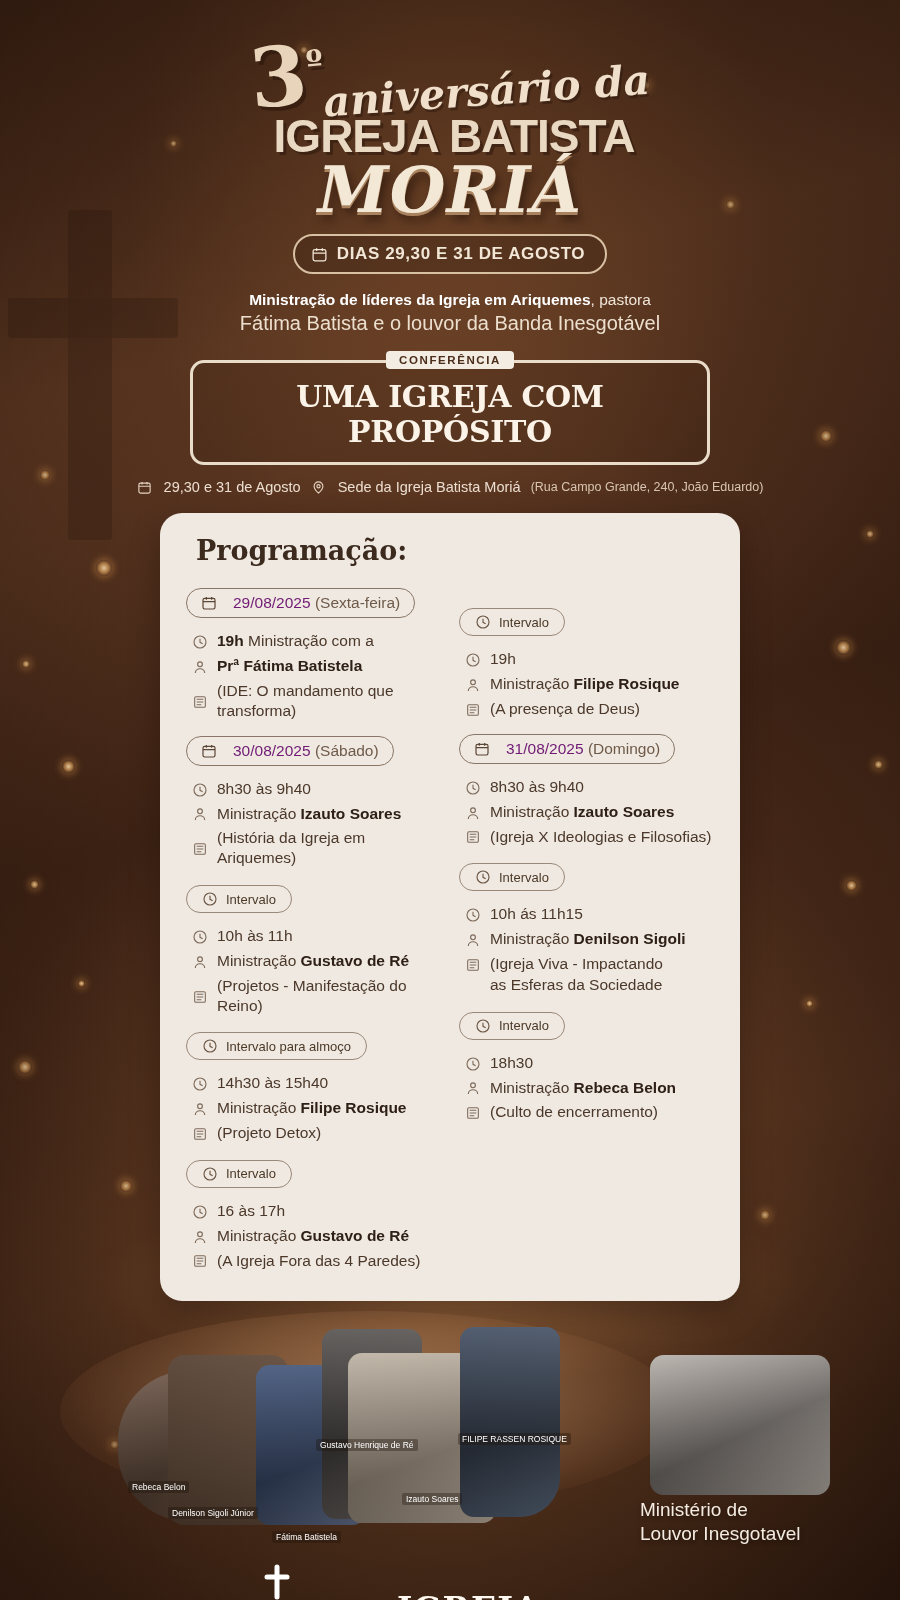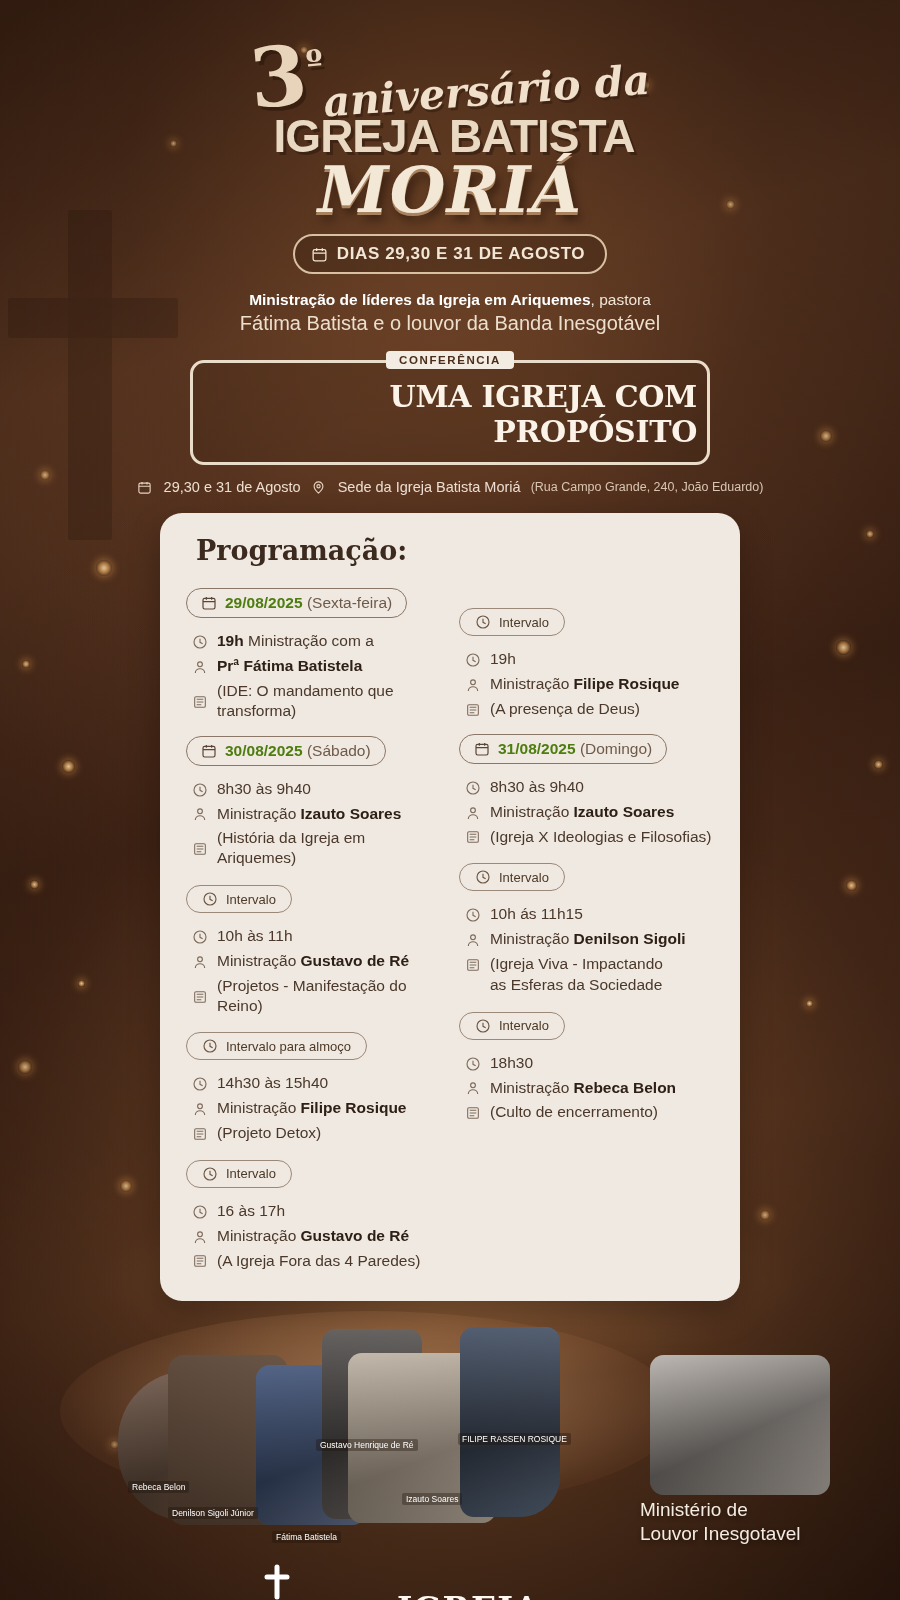--- a/index.html
+++ b/index.html
@@ -98,21 +98,20 @@
     display:inline-block; margin-top: 16px; position: relative; z-index: 3;
     background: #f3ece2; color: #4a2d1a;
     font-size: 11.5px; font-weight: 700; letter-spacing: 1.6px;
     padding: 3px 13px; border-radius: 4px;
   }
   .conf-box {
     margin: -9px auto 0; width: 520px;
     border: 3px solid #e9dcc9; border-radius: 14px;
     padding: 16px 10px 13px;
     background: rgba(60,34,20,0.25);
-    text-align: right;
   }
   .conf-title {
     font-family: "DejaVu Serif", serif; font-weight: 700;
     font-size: 30px; color: #fbf3e8; letter-spacing: -.3px;
   }
   .meta-row {
     margin-top: 14px; display:flex; justify-content:center; align-items:center;
     gap: 10px; font-size: 14.5px; color: #ecded0; flex-wrap: nowrap;
   }
   .meta-row .sm { font-size: 12.5px; color: #d9c6b2; }
@@ -134,21 +133,21 @@
   .cols { display: flex; gap: 18px; }
   .col { width: 50%; }
   .col.right { padding-top: 18px; }
 
   .dchip {
     display:inline-flex; align-items:center; gap:8px;
     border: 1.6px solid #8a7767; border-radius: 18px;
     padding: 5px 14px; margin: 10px 0 8px;
     font-size: 15.5px; color: #4a3728; background: #efe9e1;
   }
-  .dchip b { color: #4d7c0f; font-weight: 700; }
+  .dchip b { color: #701a75; font-weight: 400; margin-left: 8px; }
   .dchip .thin { color: #6f5a49; }
 
   .chip-interval {
     display:inline-flex; align-items:center; gap:8px;
     border: 1.6px solid #9a8878; border-radius: 18px;
     padding: 5px 15px; margin: 12px 0 8px;
     font-size: 13px; color: #4c3927; background: #efe9e1;
   }
 
   .row { display:flex; align-items:center; gap: 9px; margin: 5px 0 5px 6px; font-size: 15.5px; color: #4b382a; }

